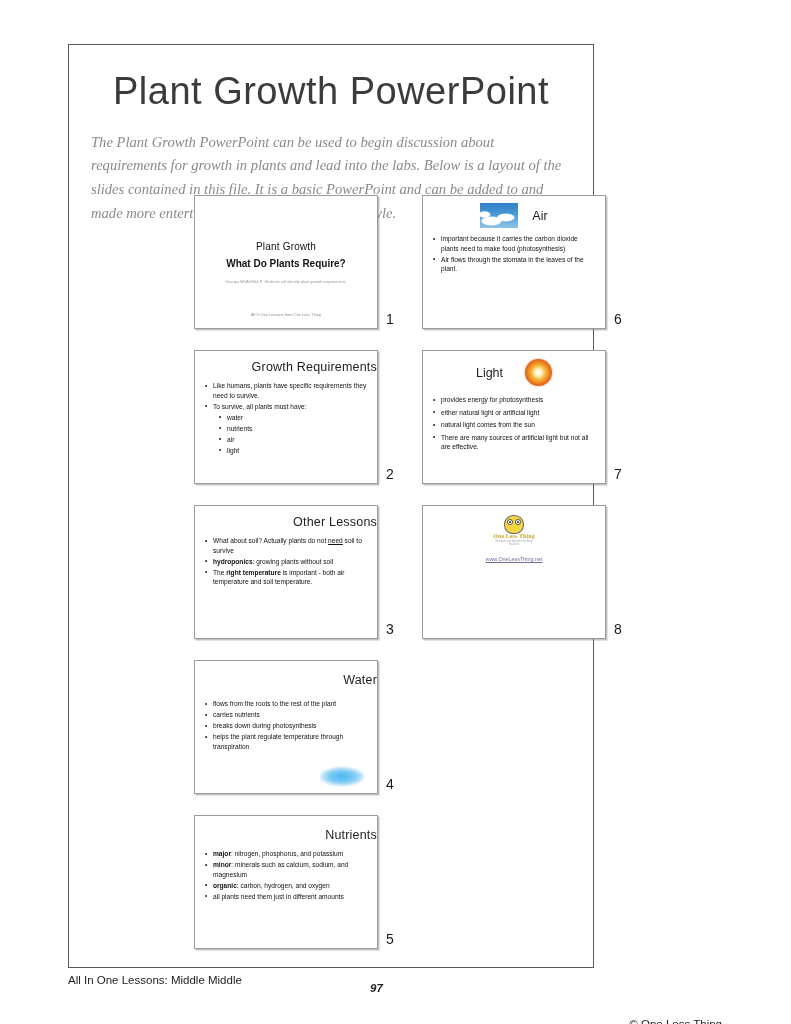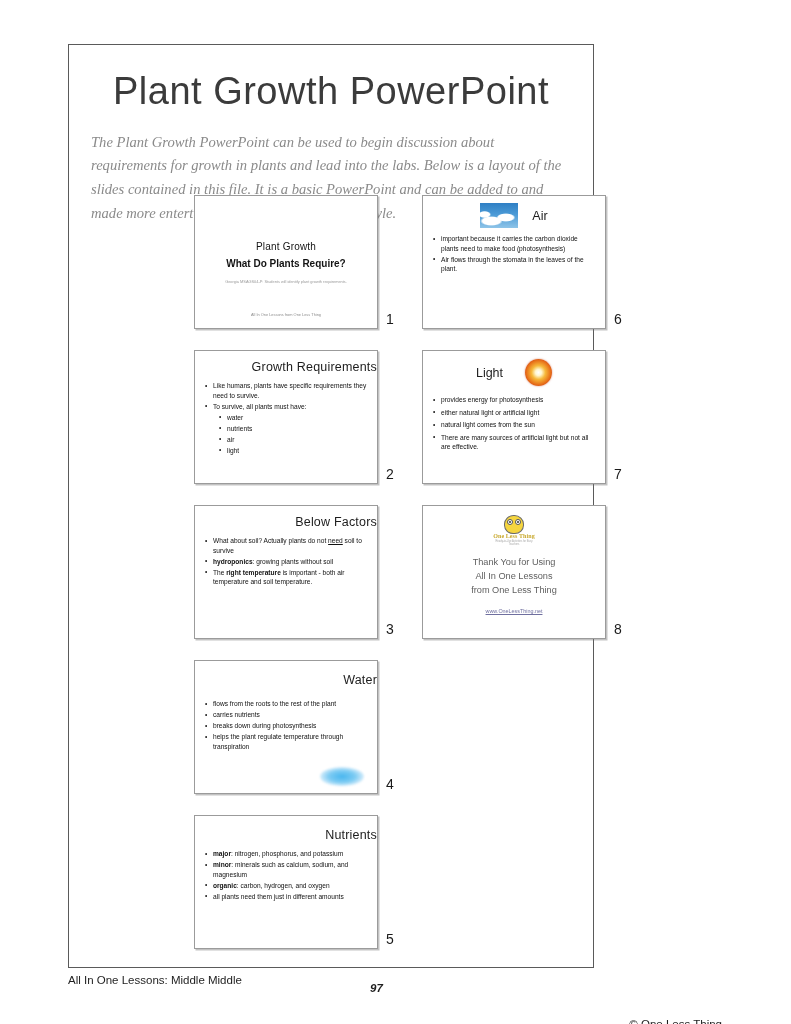--- a/index.html
+++ b/index.html
@@ -320,21 +320,21 @@
           <li class="sub">nutrients</li>
           <li class="sub">air</li>
           <li class="sub">light</li>
         </ul>
       </div>
       <div class="slide-num">2</div>
     </div>
 
     <div class="slide-cell" style="left:125px; top:310px;">
       <div class="slide" id="slide-3">
-        <div class="s-title">Below Factors</div>
+        <div class="s-title">Other Lessons</div>
         <ul class="bullets" style="line-height:1.5">
           <li>What about soil? Actually plants do not <u>need</u> soil to survive</li>
           <li><b>hydroponics</b>: growing plants without soil</li>
           <li>The <b>right temperature</b> is important - both air temperature and soil temperature.</li>
         </ul>
       </div>
       <div class="slide-num">3</div>
     </div>
 
     <div class="slide-cell" style="left:125px; top:465px;">
@@ -398,25 +398,20 @@
       <div class="slide" id="slide-8">
         <div class="logo-wrap">
           <div class="owl-logo">
             <div class="owl-body"></div>
             <div class="owl-eye l"></div>
             <div class="owl-eye r"></div>
             <div class="owl-word">One Less Thing</div>
             <div class="owl-sub">Ready-to-Use Activities for Busy Teachers</div>
           </div>
         </div>
-        <div class="ty-lines">
-          <div>Thank You for Using</div>
-          <div>All In One Lessons</div>
-          <div>from One Less Thing</div>
-        </div>
         <div class="ty-url">www.OneLessThing.net</div>
       </div>
       <div class="slide-num">8</div>
     </div>
 
   </div>
 </div>
 
 <div id="footer">
   <span class="f-left">All In One Lessons: Middle Middle</span>

